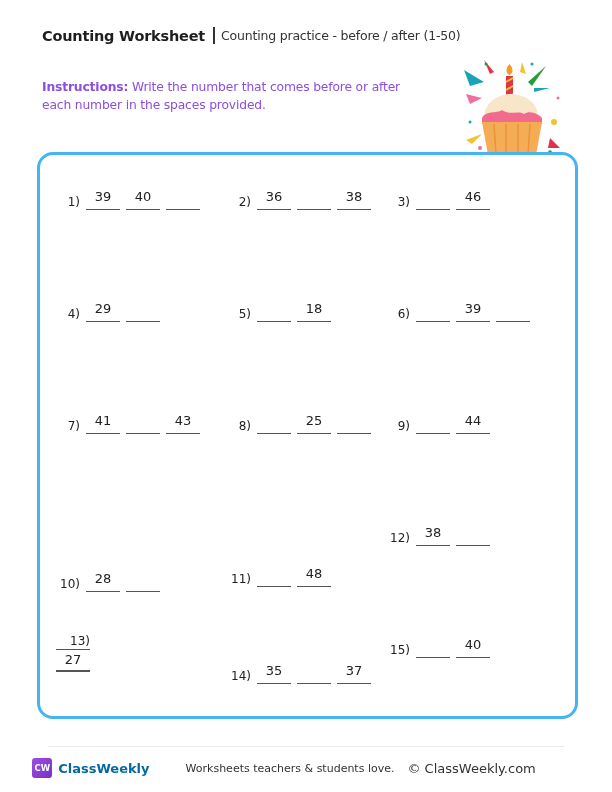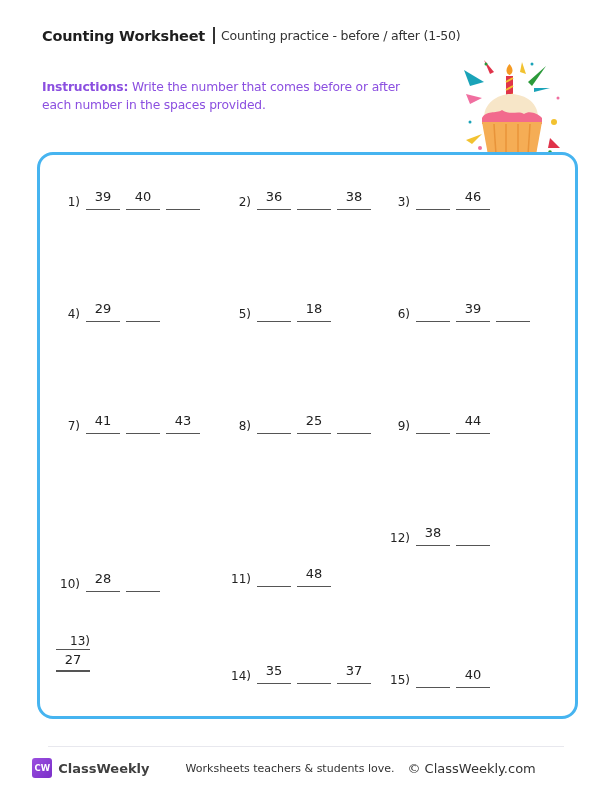--- a/index.html
+++ b/index.html
@@ -12,21 +12,21 @@
   .instructions { position:absolute; left:42px; top:78px; width:380px; font-size:12.3px; line-height:18px; color:#8b4fe0; letter-spacing:-0.15px; }
   .instructions b { font-weight:bold; }
   .cupcake { position:absolute; left:462px; top:60px; width:100px; height:95px; }
   .box { position:absolute; left:37px; top:152px; width:535px; height:561px; border:3px solid #46b4f0; border-radius:16px; box-sizing:content-box; }
   .problem { position:absolute; display:flex; align-items:flex-end; height:24px; }
   .num-label { font-size:12px; color:#222; margin-right:6px; margin-bottom:1px; text-align:right; }
   .blank { width:34px; height:22px; border-bottom:1.3px solid #555; margin-right:6px; text-align:center; font-size:13px; line-height:20px; color:#222; }
   .footer-line { position:absolute; left:48px; top:746px; width:516px; height:1px; background:#e8e8ee; }
   .footer { position:absolute; left:0; top:758px; width:568px; display:flex; justify-content:center; align-items:center; }
   .logo-badge { width:20px; height:20px; border-radius:3px; background:linear-gradient(135deg,#9b4fe0,#7a2fc8); color:#fff; font-size:8.5px; font-weight:bold; display:flex; align-items:center; justify-content:center; }
-  .logo-text { color:#404040; font-weight:bold; font-size:13px; margin-left:6px; margin-right:36px; }
+  .logo-text { color:#0369a1; font-weight:bold; font-size:13px; margin-left:6px; margin-right:36px; }
   .tagline { font-size:11px; color:#333; margin-right:13px; }
   .copyright { font-size:13px; color:#333; }
 </style>
 </head>
 <body>
 
 <div class="header">
   <span class="title">Counting Worksheet</span>
   <span class="sep"></span>
   <span class="subtitle">Counting practice - before / after (1-50)</span>
@@ -144,21 +144,21 @@
   <span class="blank"></span>
   <span class="blank">27</span>
   <span class="blank"></span>
 </div>
 <div class="problem" style="left:223px;top:660px;">
   <span class="num-label" style="width:28px">14)</span>
   <span class="blank">35</span>
   <span class="blank"></span>
   <span class="blank">37</span>
 </div>
-<div class="problem" style="left:382px;top:664px;align-items:flex-end;">
+<div class="problem" style="left:382px;top:634px;align-items:flex-end;">
   <span class="num-label" style="width:28px">15)</span>
   <span class="blank"></span>
   <span class="blank">40</span>
 </div>
 
 <div class="footer-line"></div>
 <div class="footer">
   <span class="logo-badge">CW</span>
   <span class="logo-text">ClassWeekly</span>
   <span class="tagline">Worksheets teachers &amp; students love.</span>

